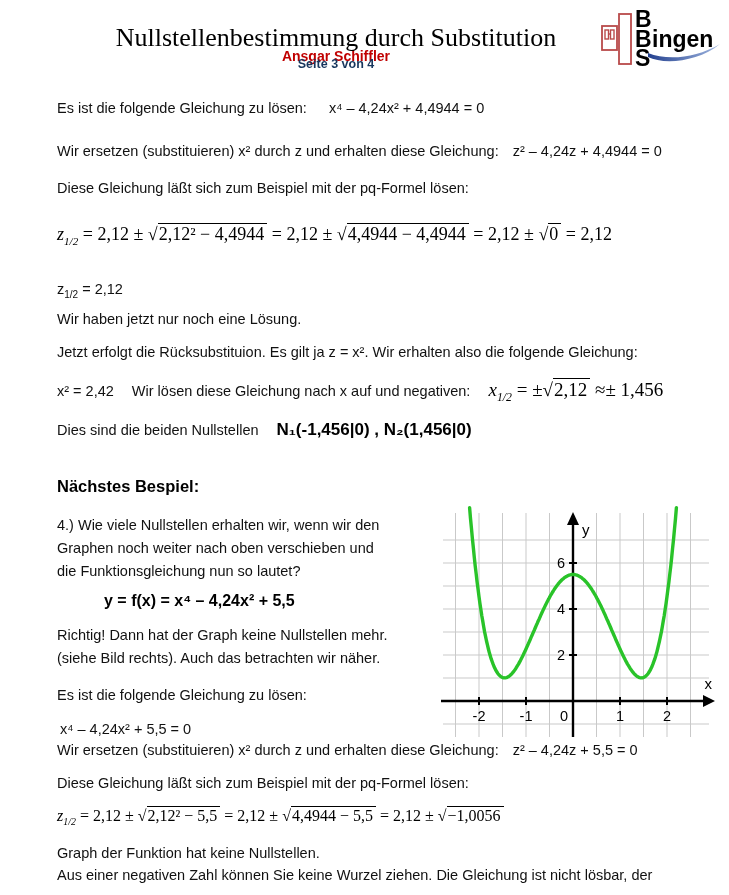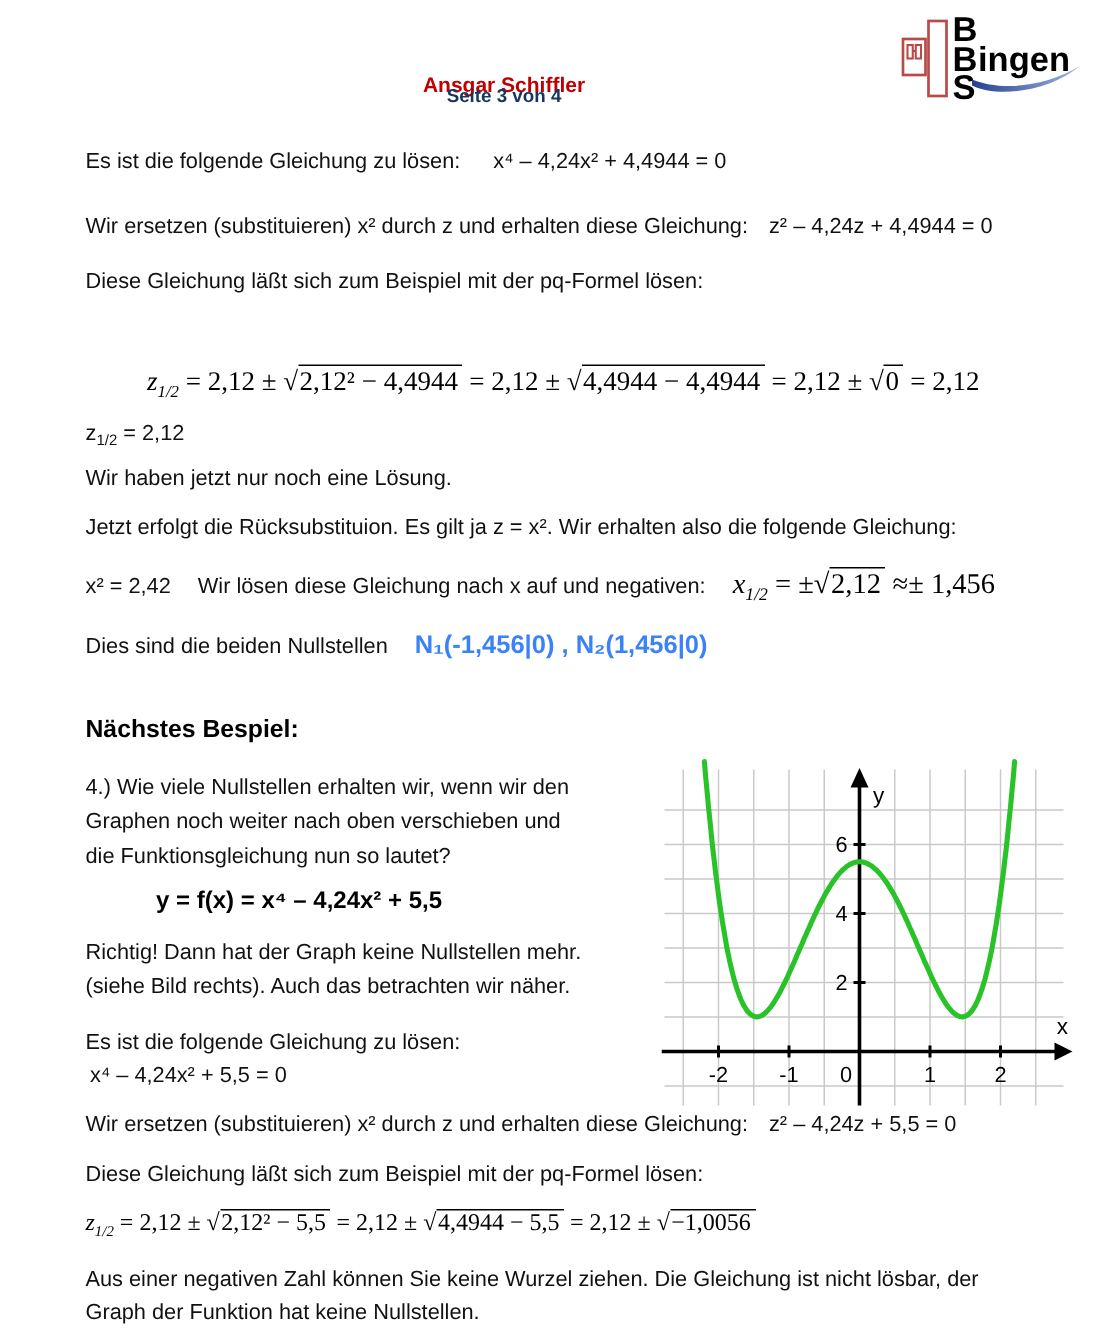--- a/index.html
+++ b/index.html
@@ -17,32 +17,33 @@
   .math{font-family:"Liberation Serif",serif;color:#000;white-space:nowrap;}
   .math-lg{font-size:18px;}
   .math-md{font-size:16px;}
   .math-x{font-size:19px;}
   .mvar{font-style:italic;}
   .msub{font-size:0.62em;font-style:italic;}
   .sqrt{white-space:nowrap;}
   .sqrt::before{content:"\221A";}
   .rad{border-top:1.5px solid #000;padding:0 3px 0 1px;}
   .h2{font-size:16.5px;font-weight:bold;color:#000;}
-  .result{font-weight:bold;font-size:17px;color:#3b82f6;}
+  .result{font-weight:bold;font-size:17px;color:#000000;}
   .block{line-height:23px;}
   .block2{line-height:22px;}
   .fn-bold{font-weight:bold;font-size:16px;color:#000;}
   svg text{fill:#000;}
 </style>
 </head>
 <body>
 
 <div class="page">
 
   <div class="center-col author" style="top:8px;">Ansgar Schiffler</div>
+  <div class="center-col title" style="top:23px;">Nullstellenbestimmung durch Substitution</div>
   <div class="center-col pageinfo" style="top:57px;">Seite 3 von 4</div>
 
   <svg class="abs" style="left:598px;top:5px;" width="126" height="64" viewBox="0 0 126 64">
     <defs>
       <linearGradient id="swoosh" x1="0" y1="0" x2="1" y2="0">
         <stop offset="0" stop-color="#24418f"></stop>
         <stop offset="1" stop-color="#9fb6e0"></stop>
       </linearGradient>
     </defs>
     <g>
@@ -62,21 +63,21 @@
   <div class="abs body-text" style="left:57px;top:100px;">
     <span>Es ist die folgende Gleichung zu lösen:</span><span class="eq gap-lg">x⁴ – 4,24x² + 4,4944 = 0</span>
   </div>
 
   <div class="abs body-text" style="left:57px;top:143px;">
     <span>Wir ersetzen (substituieren) x² durch z und erhalten diese Gleichung:</span><span class="eq gap-md">z² – 4,24z + 4,4944 = 0</span>
   </div>
 
   <div class="abs body-text" style="left:57px;top:180px;">Diese Gleichung läßt sich zum Beispiel mit der pq-Formel lösen:</div>
 
-  <div class="abs math math-lg" style="left:57px;top:244px;margin-left:41px;">
+  <div class="abs math math-lg" style="left:57px;top:224px;">
     <span class="mvar">z</span><sub class="msub">1/2</sub>
     <span>= 2,12 ±</span>
     <span class="sqrt"><span class="rad">2,12² − 4,4944</span></span>
     <span>= 2,12 ±</span>
     <span class="sqrt"><span class="rad">4,4944 − 4,4944</span></span>
     <span>= 2,12 ±</span>
     <span class="sqrt"><span class="rad">0</span></span>
     <span>= 2,12</span>
   </div>
 
@@ -114,42 +115,42 @@
 
   <div class="abs fn-bold" style="left:104px;top:592px;">y = f(x) = x⁴ – 4,24x² + 5,5</div>
 
   <div class="abs body-text block" style="left:57px;top:624px;">
     <div>Richtig! Dann hat der Graph keine Nullstellen mehr.</div>
     <div>(siehe Bild rechts). Auch das betrachten wir näher.</div>
   </div>
 
   <div class="abs body-text block2" style="left:57px;top:684px;">
     <div>Es ist die folgende Gleichung zu lösen:</div>
-    <div style="padding-left:3px;">x⁴ – 4,24x² + 5,5 = 0</div>
+    <div style="padding-left:3px;margin-top:12px;">x⁴ – 4,24x² + 5,5 = 0</div>
   </div>
 
   <div class="abs body-text" style="left:57px;top:742px;">
     <span>Wir ersetzen (substituieren) x² durch z und erhalten diese Gleichung:</span><span class="eq gap-md">z² – 4,24z + 5,5 = 0</span>
   </div>
 
   <div class="abs body-text" style="left:57px;top:775px;">Diese Gleichung läßt sich zum Beispiel mit der pq-Formel lösen:</div>
 
   <div class="abs math math-md" style="left:57px;top:807px;text-align:right;">
     <span class="mvar">z</span><sub class="msub">1/2</sub>
     <span>= 2,12 ±</span>
     <span class="sqrt"><span class="rad">2,12² − 5,5</span></span>
     <span>= 2,12 ±</span>
     <span class="sqrt"><span class="rad">4,4944 − 5,5</span></span>
     <span>= 2,12 ±</span>
     <span class="sqrt"><span class="rad">−1,0056</span></span>
   </div>
 
   <div class="abs body-text block2" style="left:57px;top:842px;">
+    <div>Graph der Funktion hat keine Nullstellen.</div>
     <div>Aus einer negativen Zahl können Sie keine Wurzel ziehen. Die Gleichung ist nicht lösbar, der</div>
-    <div>Graph der Funktion hat keine Nullstellen.</div>
   </div>
 
   <svg id="graph-svg" class="abs" style="left:441px;top:505px;" width="276" height="234" viewBox="0 0 276 234">
       <line x1="14.5" y1="8" x2="14.5" y2="232" stroke="#c9c9c9" stroke-width="1"></line>
       <line x1="38" y1="8" x2="38" y2="232" stroke="#c9c9c9" stroke-width="1"></line>
       <line x1="61.5" y1="8" x2="61.5" y2="232" stroke="#c9c9c9" stroke-width="1"></line>
       <line x1="85" y1="8" x2="85" y2="232" stroke="#c9c9c9" stroke-width="1"></line>
       <line x1="108.5" y1="8" x2="108.5" y2="232" stroke="#c9c9c9" stroke-width="1"></line>
       <line x1="155.5" y1="8" x2="155.5" y2="232" stroke="#c9c9c9" stroke-width="1"></line>
       <line x1="179" y1="8" x2="179" y2="232" stroke="#c9c9c9" stroke-width="1"></line>

